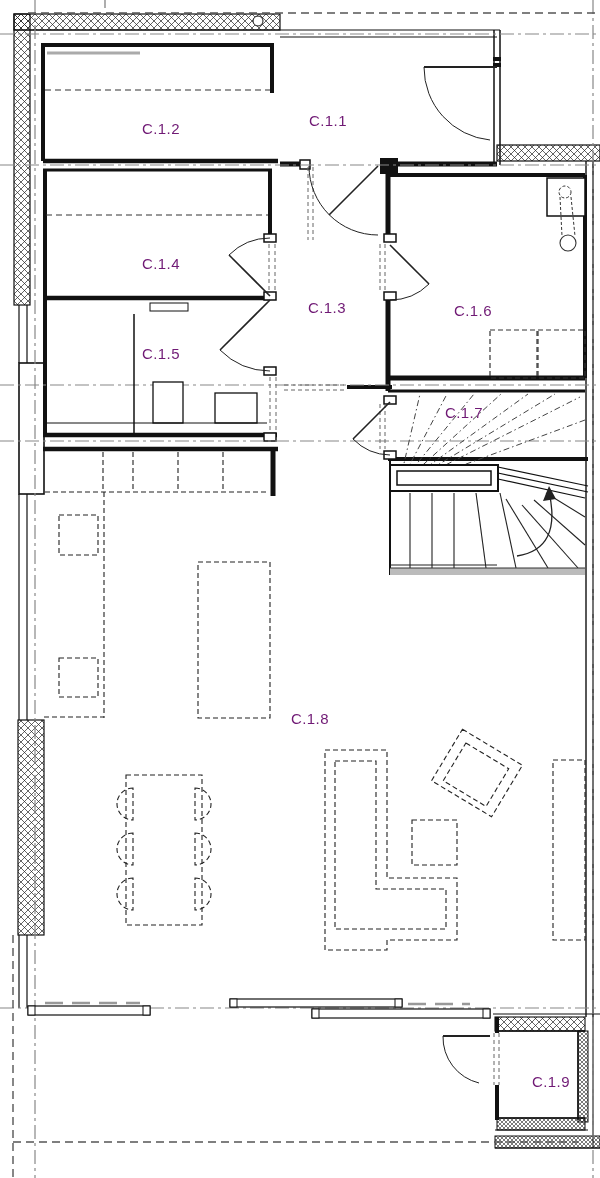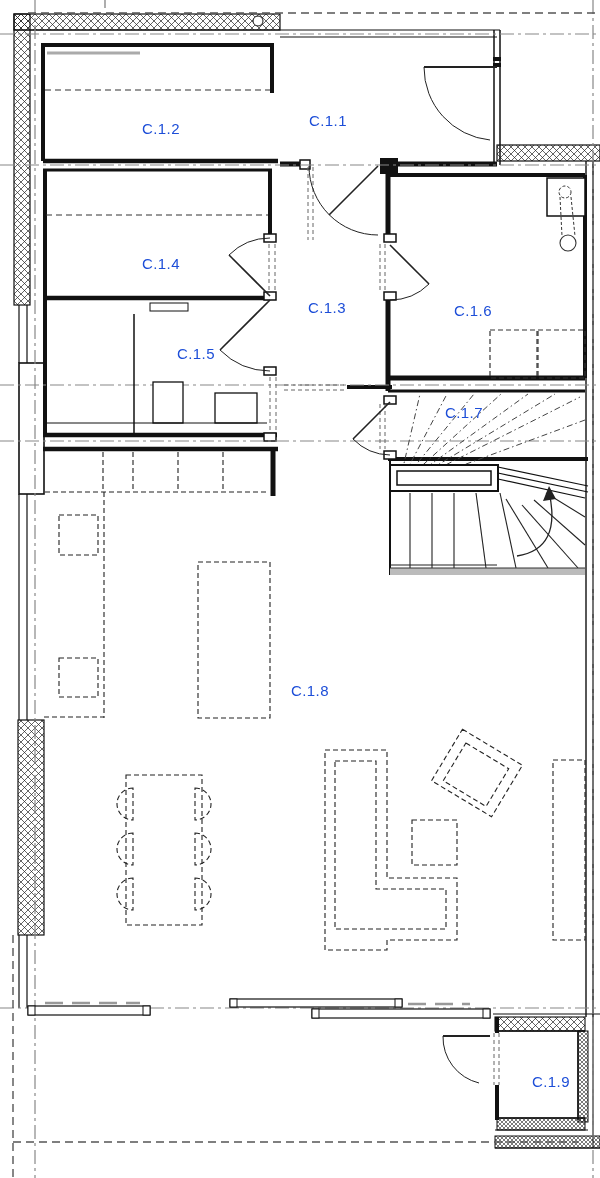--- a/index.html
+++ b/index.html
@@ -1,19 +1,19 @@
 <!DOCTYPE html>
 <html><head>
 <meta charset="utf-8">
 <style>
   html,body{margin:0;padding:0;background:#ffffff;}
   .plan-wrap{position:relative;width:600px;height:1178px;background:#fff;overflow:hidden;
              font-family:"Liberation Sans", sans-serif;}
   .plan-wrap svg{position:absolute;left:0;top:0;}
-  .room-label{position:absolute;transform:translate(-50%,-50%);font-size:15px;color:#1d4ed8;
+  .room-label{position:absolute;transform:translate(-50%,-50%);font-size:15px;color:#701a75;
               letter-spacing:.4px;white-space:nowrap;}
 </style>
 </head>
 <body>
 
 <div class="plan-wrap">
 
 <svg width="600" height="1178" viewBox="0 0 600 1178">
   <defs>
     <pattern id="hx" width="7" height="7" patternUnits="userSpaceOnUse">
@@ -240,18 +240,18 @@
     </g>
     <rect x="553" y="760" width="32" height="180"></rect>
   </g>
 </svg>
 
 <div class="room-label" style="left:161px;top:128px;">C.1.2</div>
 <div class="room-label" style="left:328px;top:120px;">C.1.1</div>
 <div class="room-label" style="left:161px;top:263px;">C.1.4</div>
 <div class="room-label" style="left:327px;top:307px;">C.1.3</div>
 <div class="room-label" style="left:473px;top:310px;">C.1.6</div>
-<div class="room-label" style="left:161px;top:353px;margin-left:35px;">C.1.5</div>
+<div class="room-label" style="left:161px;top:353px;">C.1.5</div>
 <div class="room-label" style="left:464px;top:412px;">C.1.7</div>
-<div class="room-label" style="left:310px;top:690px;">C.1.8</div>
+<div class="room-label" style="left:310px;top:718px;">C.1.8</div>
 <div class="room-label" style="left:551px;top:1081px;text-align:center;">C.1.9</div>
 
 </div>
 
 </body></html>

